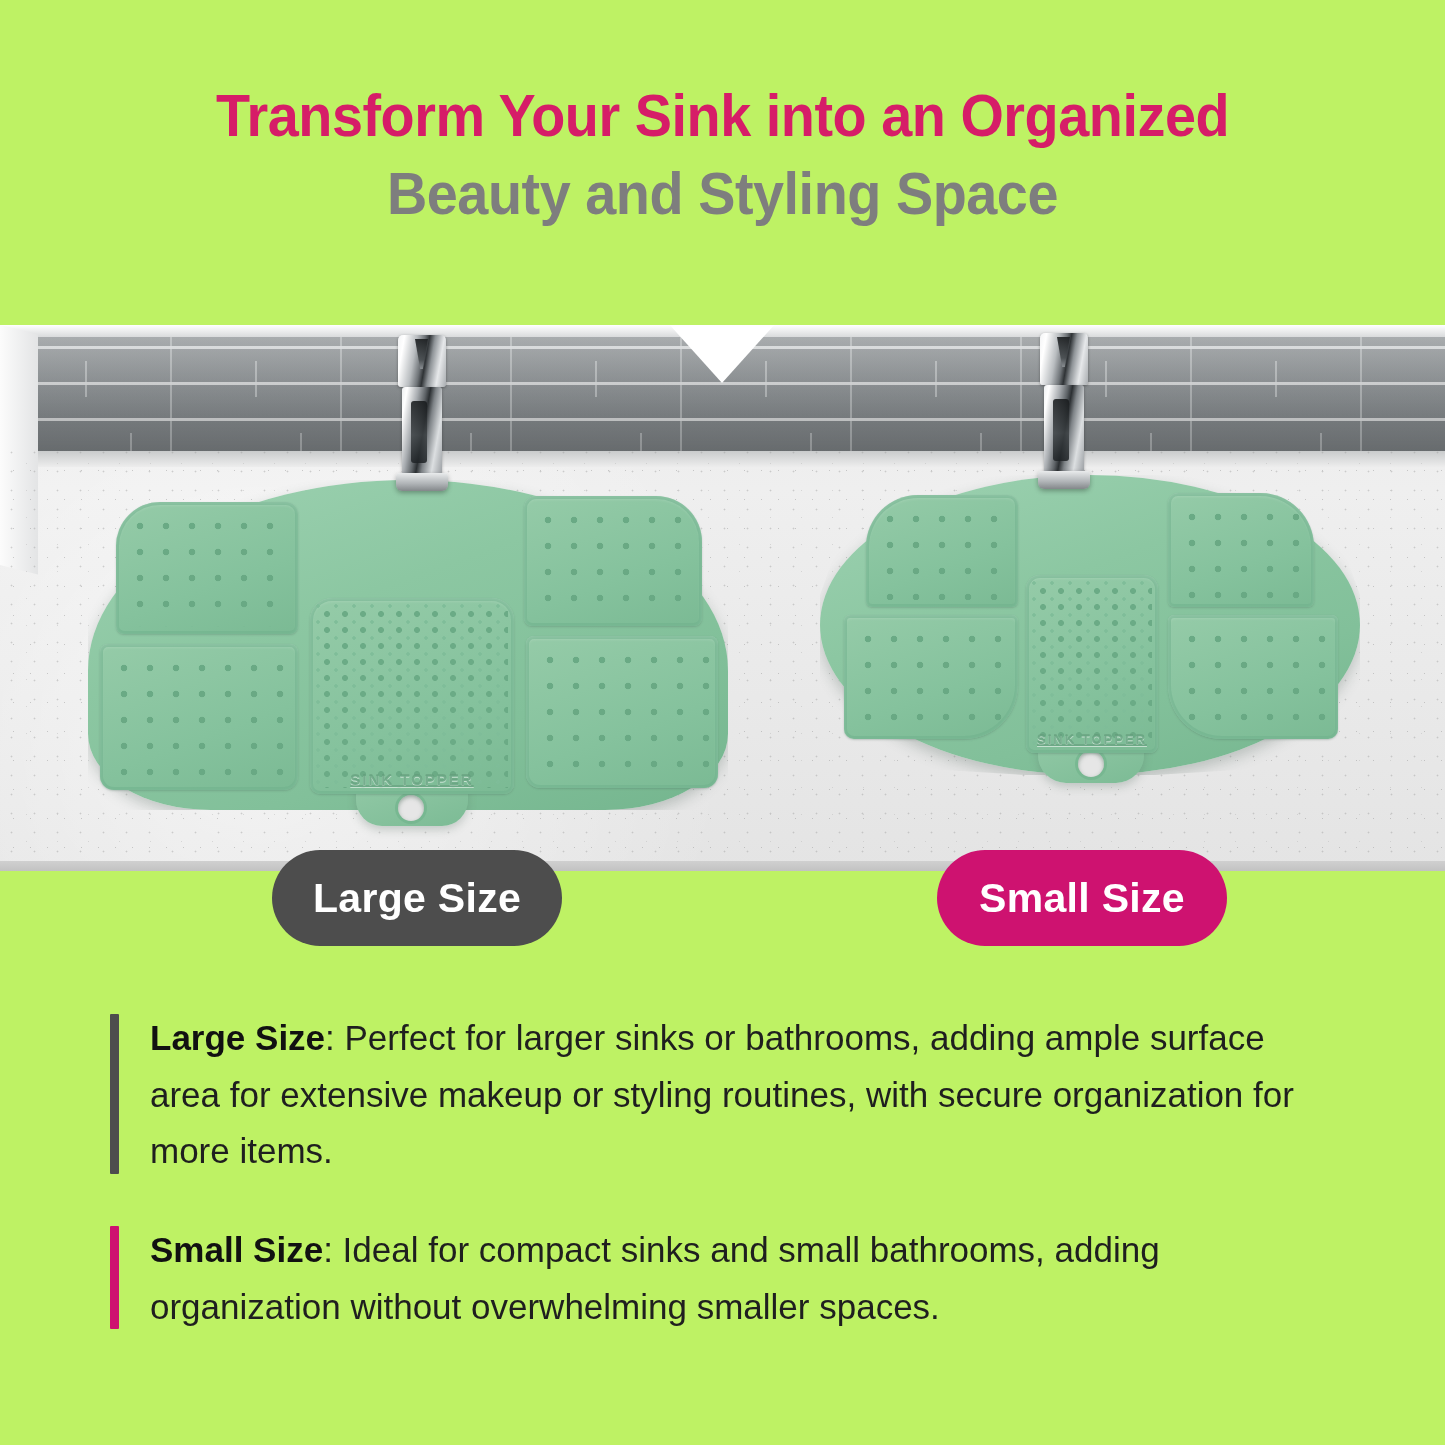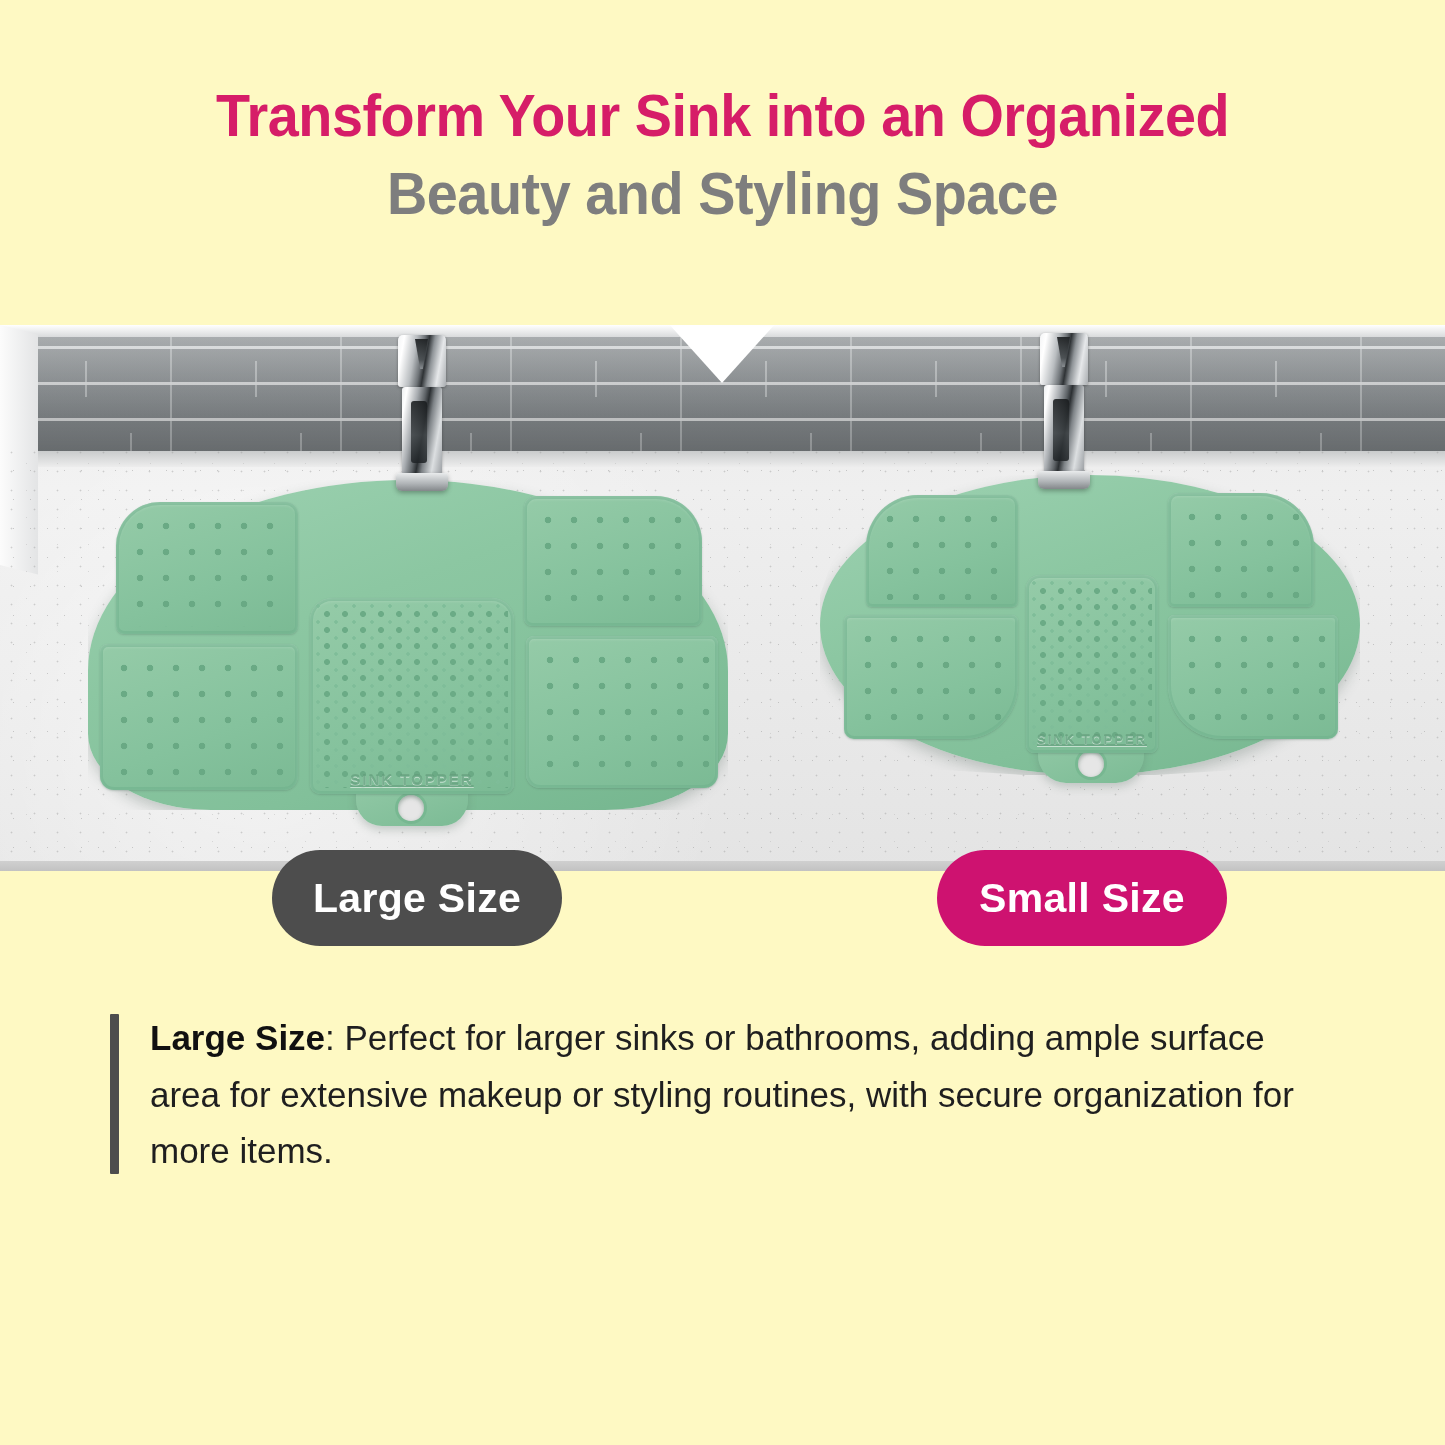--- a/index.html
+++ b/index.html
@@ -7,21 +7,21 @@
     padding: 0;
     background: #ffffff;
   }
   body {
     font-family: "Liberation Sans", sans-serif;
   }
   #page {
     position: relative;
     width: 1445px;
     height: 1445px;
-    background: #fef9c3;
+    background: #bef264;
     overflow: hidden;
   }
 
   
   .headline-block {
     position: absolute;
     top: 86px;
     left: 0;
     width: 1445px;
     text-align: center;
@@ -483,17 +483,20 @@
 
     <div class="feature">
       <div class="accent-bar accent-gray"></div>
       <div class="feature-text">
         <span class="lead">Large Size</span><span>: Perfect for larger sinks or bathrooms, adding ample surface area for extensive makeup or styling routines, with secure organization for more items.</span>
       </div>
     </div>
 
     <div class="feature">
       <div class="accent-bar accent-pink"></div>
+      <div class="feature-text">
+        <span class="lead">Small Size</span><span>: Ideal for compact sinks and small bathrooms, adding organization without overwhelming smaller spaces.</span>
+      </div>
     </div>
 
   </div>
 
 </div>
 
 </body></html>

